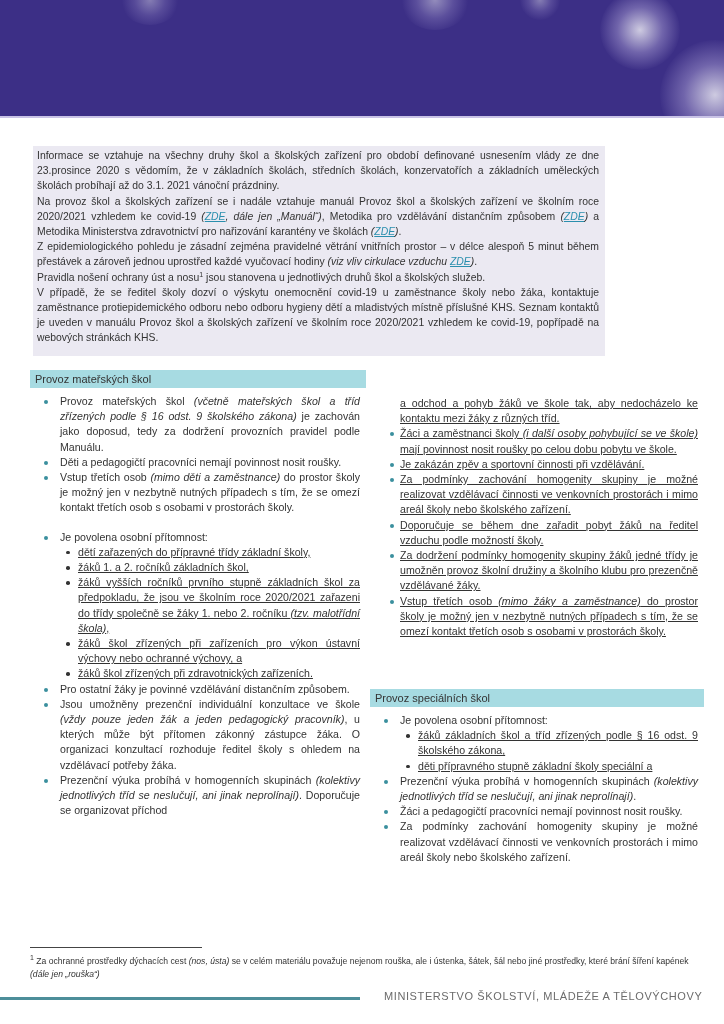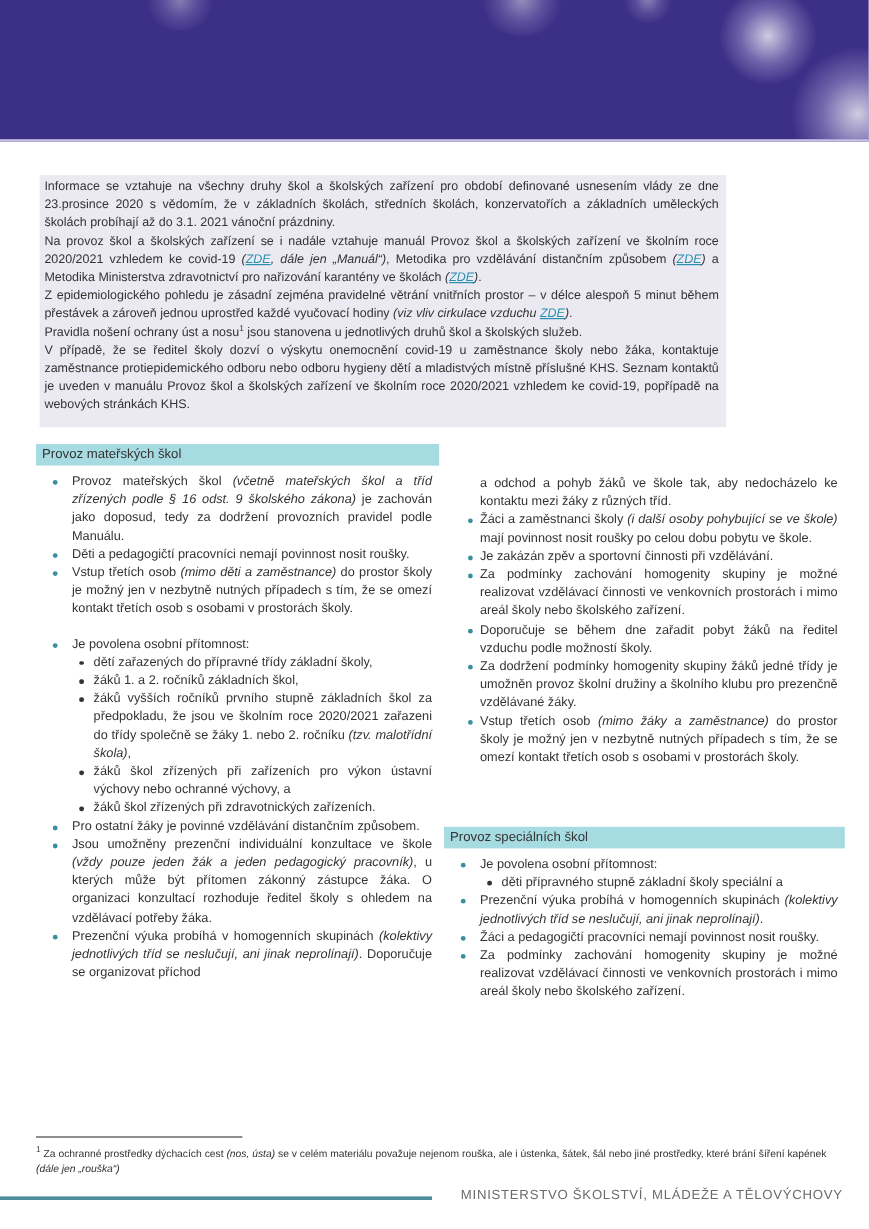--- a/index.html
+++ b/index.html
@@ -30,34 +30,34 @@
     background: #ebe9f2; padding: 2px 6px 2px 4px;
     font-size: 10.4px; line-height: 15.2px; color: #333; text-align: justify;
   }
   .infobox p { margin: 0; }
   .infobox .it { font-style: italic; }
   .infobox .lnk { color: #2a8fae; text-decoration: underline; font-style: italic; }
   sup { font-size: 7px; line-height: 0; vertical-align: super; }
 
   .col { position: absolute; font-size: 10.6px; line-height: 15.2px; color: #333; }
   .col-left { left: 30px; top: 370px; width: 336px; }
-  .col-right { left: 376px; top: 396px; width: 328px; }
+  .col-right { left: 376px; top: 396px; width: 328px; text-decoration: underline; }
 
   .sec-head {
     background: #a7dbe2; color: #333; font-size: 11px; height: 18px; line-height: 18px;
     padding-left: 5px; margin-bottom: 6px;
   }
   ul.lvl1 { list-style: none; }
   ul.lvl1 > li { position: relative; padding-left: 30px; padding-right: 6px; text-align: justify; }
   ul.lvl1 > li::before {
     content: ""; position: absolute; left: 14px; top: 6px; width: 4px; height: 4px;
     border-radius: 50%; background: #3a8f9e;
   }
   ul.lvl2 { list-style: none; }
-  ul.lvl2 > li { position: relative; padding-left: 18px; text-align: justify; }
+  ul.lvl2 > li { position: relative; padding-left: 18px; text-align: justify; text-decoration: underline; }
   ul.lvl2 > li::before {
     content: ""; position: absolute; left: 6px; top: 6px; width: 3.5px; height: 3.5px;
     border-radius: 50%; background: #333;
   }
   .it { font-style: italic; text-align: right; }
   .cont { padding-left: 30px; padding-right: 6px; text-align: justify; }
   .sec-gap { height: 14px; }
 
   .sec-special { position: absolute; left: 370px; top: 689px; width: 334px; font-size: 10.6px; line-height: 15.2px; color: #333; }
 
@@ -125,20 +125,21 @@
     <li style="padding-left:24px">Za dodržení podmínky homogenity skupiny žáků jedné třídy je umožněn provoz školní družiny a školního klubu pro prezenčně vzdělávané žáky.</li>
     <li style="padding-left:24px"><span>Vstup třetích osob </span><span class="it">(mimo žáky a zaměstnance)</span><span> do prostor školy je možný jen v nezbytně nutných případech s tím, že se omezí kontakt třetích osob s osobami v prostorách školy.</span></li>
   </ul>
 </div>
 
 <div class="sec-special">
   <div class="sec-head">Provoz speciálních škol</div>
   <ul class="lvl1">
     <li><span>Je povolena osobní přítomnost:</span>
       <ul class="lvl2">
+        <li>žáků základních škol a tříd zřízených podle § 16 odst. 9 školského zákona,</li>
         <li>děti přípravného stupně základní školy speciální a</li>
       </ul>
     </li>
     <li><span>Prezenční výuka probíhá v homogenních skupinách </span><span class="it">(kolektivy jednotlivých tříd se neslučují, ani jinak neprolínají)</span><span>.</span></li>
     <li>Žáci a pedagogičtí pracovníci nemají povinnost nosit roušky.</li>
     <li>Za podmínky zachování homogenity skupiny je možné realizovat vzdělávací činnosti ve venkovních prostorách i mimo areál školy nebo školského zařízení.</li>
   </ul>
 </div>
 
 <div class="footnote-rule"></div>

